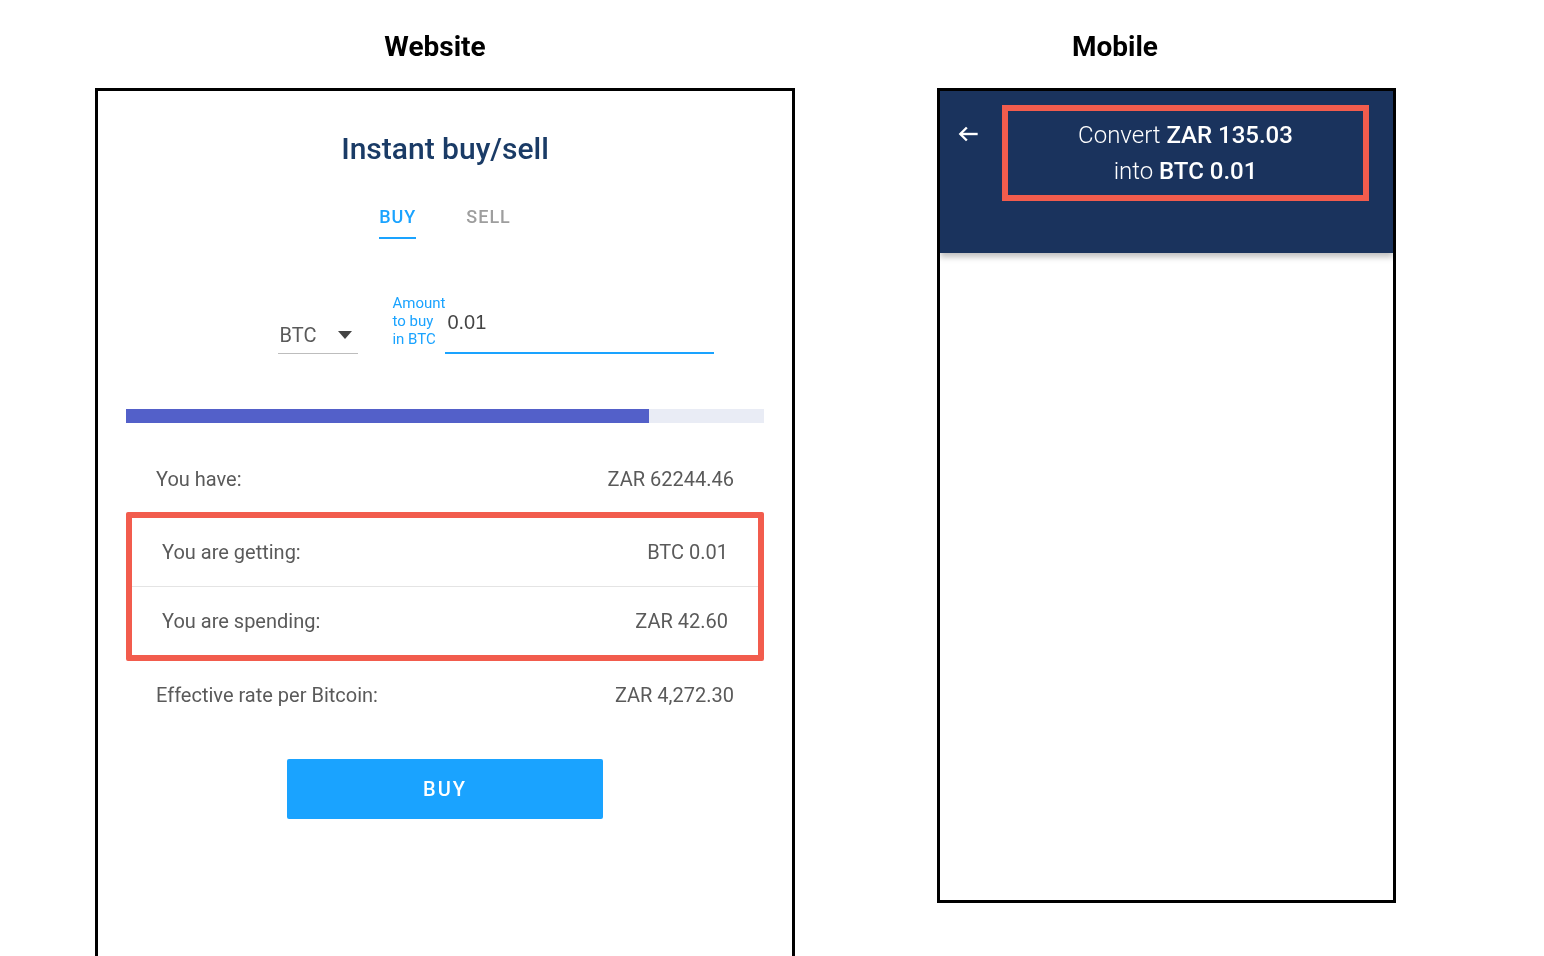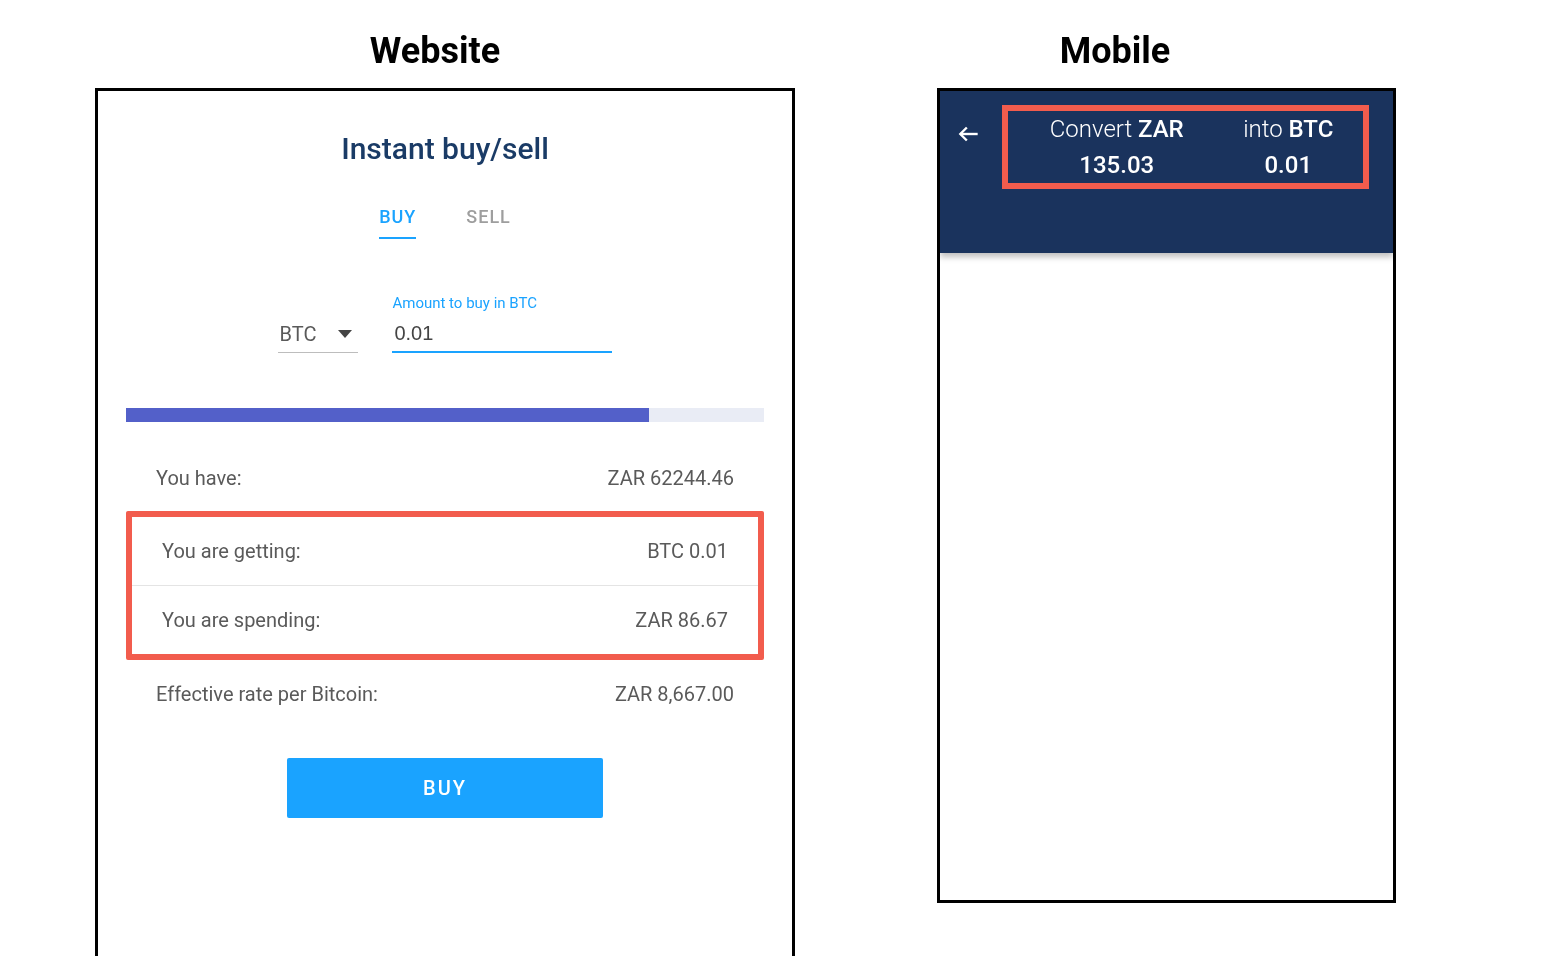--- a/index.html
+++ b/index.html
@@ -7,21 +7,21 @@
     font-family: -apple-system, BlinkMacSystemFont, "Segoe UI", Roboto, Helvetica, Arial, sans-serif;
     background: #fff;
     width: 1544px;
     height: 956px;
     position: relative;
   }
 
   
   .section-heading {
     font-weight: 700;
-    font-size: 36px;
+    font-size: 28px;
     text-align: center;
     color: #000;
   }
   .heading-website { position: absolute; left: 360px; top: 30px; width: 150px; }
   .heading-mobile  { position: absolute; left: 1055px; top: 30px; width: 120px; }
 
   
   .website-panel {
     position: absolute;
     left: 95px;
@@ -75,21 +75,21 @@
     cursor: pointer;
   }
   .wp-select .tri {
     width: 0; height: 0;
     border-left: 7px solid transparent;
     border-right: 7px solid transparent;
     border-top: 8px solid #444;
   }
   .wp-field {
     display: flex;
-    flex-direction: column;
+    flex-direction: row;
     width: 220px;
   }
   .wp-field-label {
     font-size: 15px;
     color: #1aa3ff;
     margin-bottom: 6px;
   }
   .wp-input {
     border: none;
     border-bottom: 2px solid #1aa3ff;
@@ -174,24 +174,24 @@
     left: 16px; top: 30px;
     width: 30px; height: 30px;
     cursor: pointer;
   }
   .mp-back svg { width: 26px; height: 26px; stroke: #fff; stroke-width: 2.2; fill: none; }
 
   .mp-header-box {
     position: absolute;
     left: 62px; top: 14px;
     right: 24px;
-    height: 84px;
+    height: 96px;
     border: 6px solid #f25c4d;
     display: flex;
-    flex-direction: row;
+    flex-direction: column;
     justify-content: center;
     align-items: center;
     text-align: center;
     padding: 6px 6px;
   }
   .mp-header-box .line {
     font-size: 24px;
     line-height: 1.5;
     font-weight: 300;
   }
@@ -264,27 +264,27 @@
         <span class="value">ZAR 62244.46</span>
       </div>
 
       <div class="wp-highlight-box">
         <div class="wp-item">
           <span class="label">You are getting:</span>
           <span class="value">BTC 0.01</span>
         </div>
         <div class="wp-item">
           <span class="label">You are spending:</span>
-          <span class="value">ZAR 86.67</span>
+          <span class="value">ZAR 42.60</span>
         </div>
       </div>
 
       <div class="wp-item">
         <span class="label">Effective rate per Bitcoin:</span>
-        <span class="value">ZAR 8,667.00</span>
+        <span class="value">ZAR 4,272.30</span>
       </div>
     </div>
 
     <div class="wp-button">BUY</div>
   </div>
 </div>
 
 <div class="mobile-panel">
   <div class="mp-header">
     <div class="mp-back">

